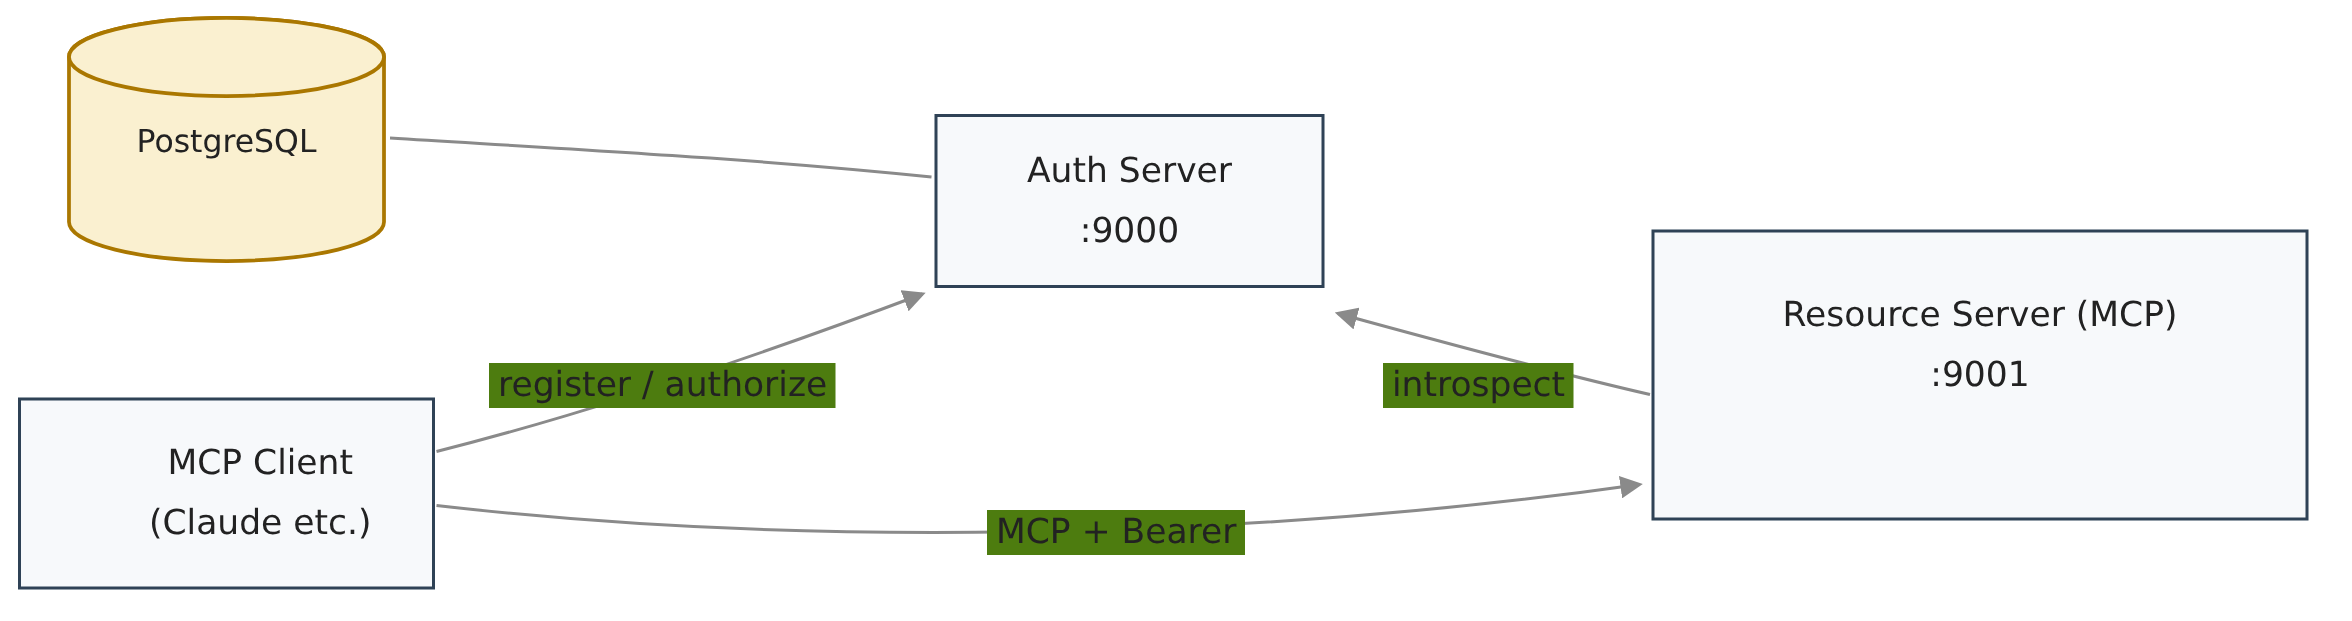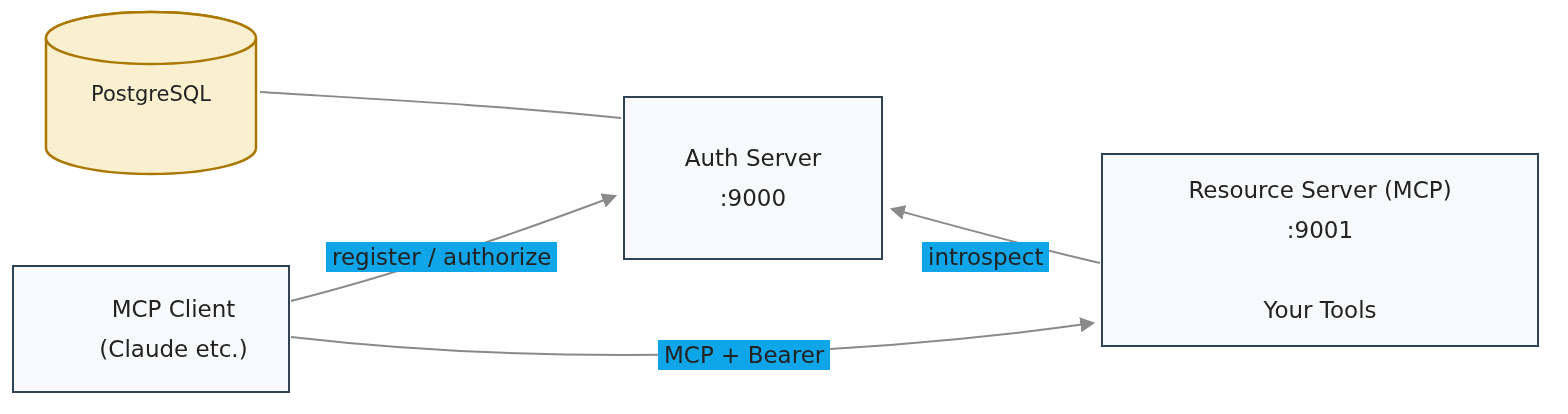--- a/index.html
+++ b/index.html
@@ -63,21 +63,21 @@
     font-size: 21px;
   }
   .cyl-text .line {
     height: 37px;
     line-height: 37px;
     white-space: nowrap;
   }
   .edge-label {
     position: absolute;
     z-index: 2;
-    background: #0ea5e9;
+    background: #4d7c0f;
     padding: 2px 6px;
     font-size: 23px;
     white-space: nowrap;
     color: #222222;
   }
 </style>
 </head>
 <body>
 
 <div class="canvas">
@@ -97,30 +97,29 @@
   <div class="cyl-node" style="left:40px; top:8px; width:222px; height:172px;">
     <svg width="222" height="172" viewBox="0 0 222 172">
       <path d="M6 30 A105 26 0 0 1 216 30 L216 140 A105 26 0 0 1 6 140 Z" fill="#faf0d0" stroke="#aa7700" stroke-width="2.5"></path>
       <ellipse cx="111" cy="30" rx="105" ry="26" fill="#faf0d0" stroke="#aa7700" stroke-width="2.5"></ellipse>
     </svg>
     <div class="cyl-text">
       <div class="line">PostgreSQL</div>
     </div>
   </div>
 
-  <div class="node box" style="left:623px; top:76px; width:260px; height:164px;margin-top:20px;">
+  <div class="node box" style="left:623px; top:76px; width:260px; height:116px;">
     <div class="line">Auth Server</div>
     <div class="line">:9000</div>
   </div>
 
   <div class="node box" style="left:1101px; top:153px; width:438px; height:194px;">
     <div class="line">Resource Server (MCP)</div>
     <div class="line">:9001</div>
     <div class="line"></div>
-    <div class="line">Your Tools</div>
   </div>
 
   <div class="node box" style="left:12px; top:265px; width:278px; height:128px;padding-left:45px;">
     <div class="line">MCP Client</div>
     <div class="line">(Claude etc.)</div>
   </div>
 
   <div class="edge-label" style="left:326px; top:242px;">register / authorize</div>
 
   <div class="edge-label" style="left:922px; top:242px;">introspect</div>

